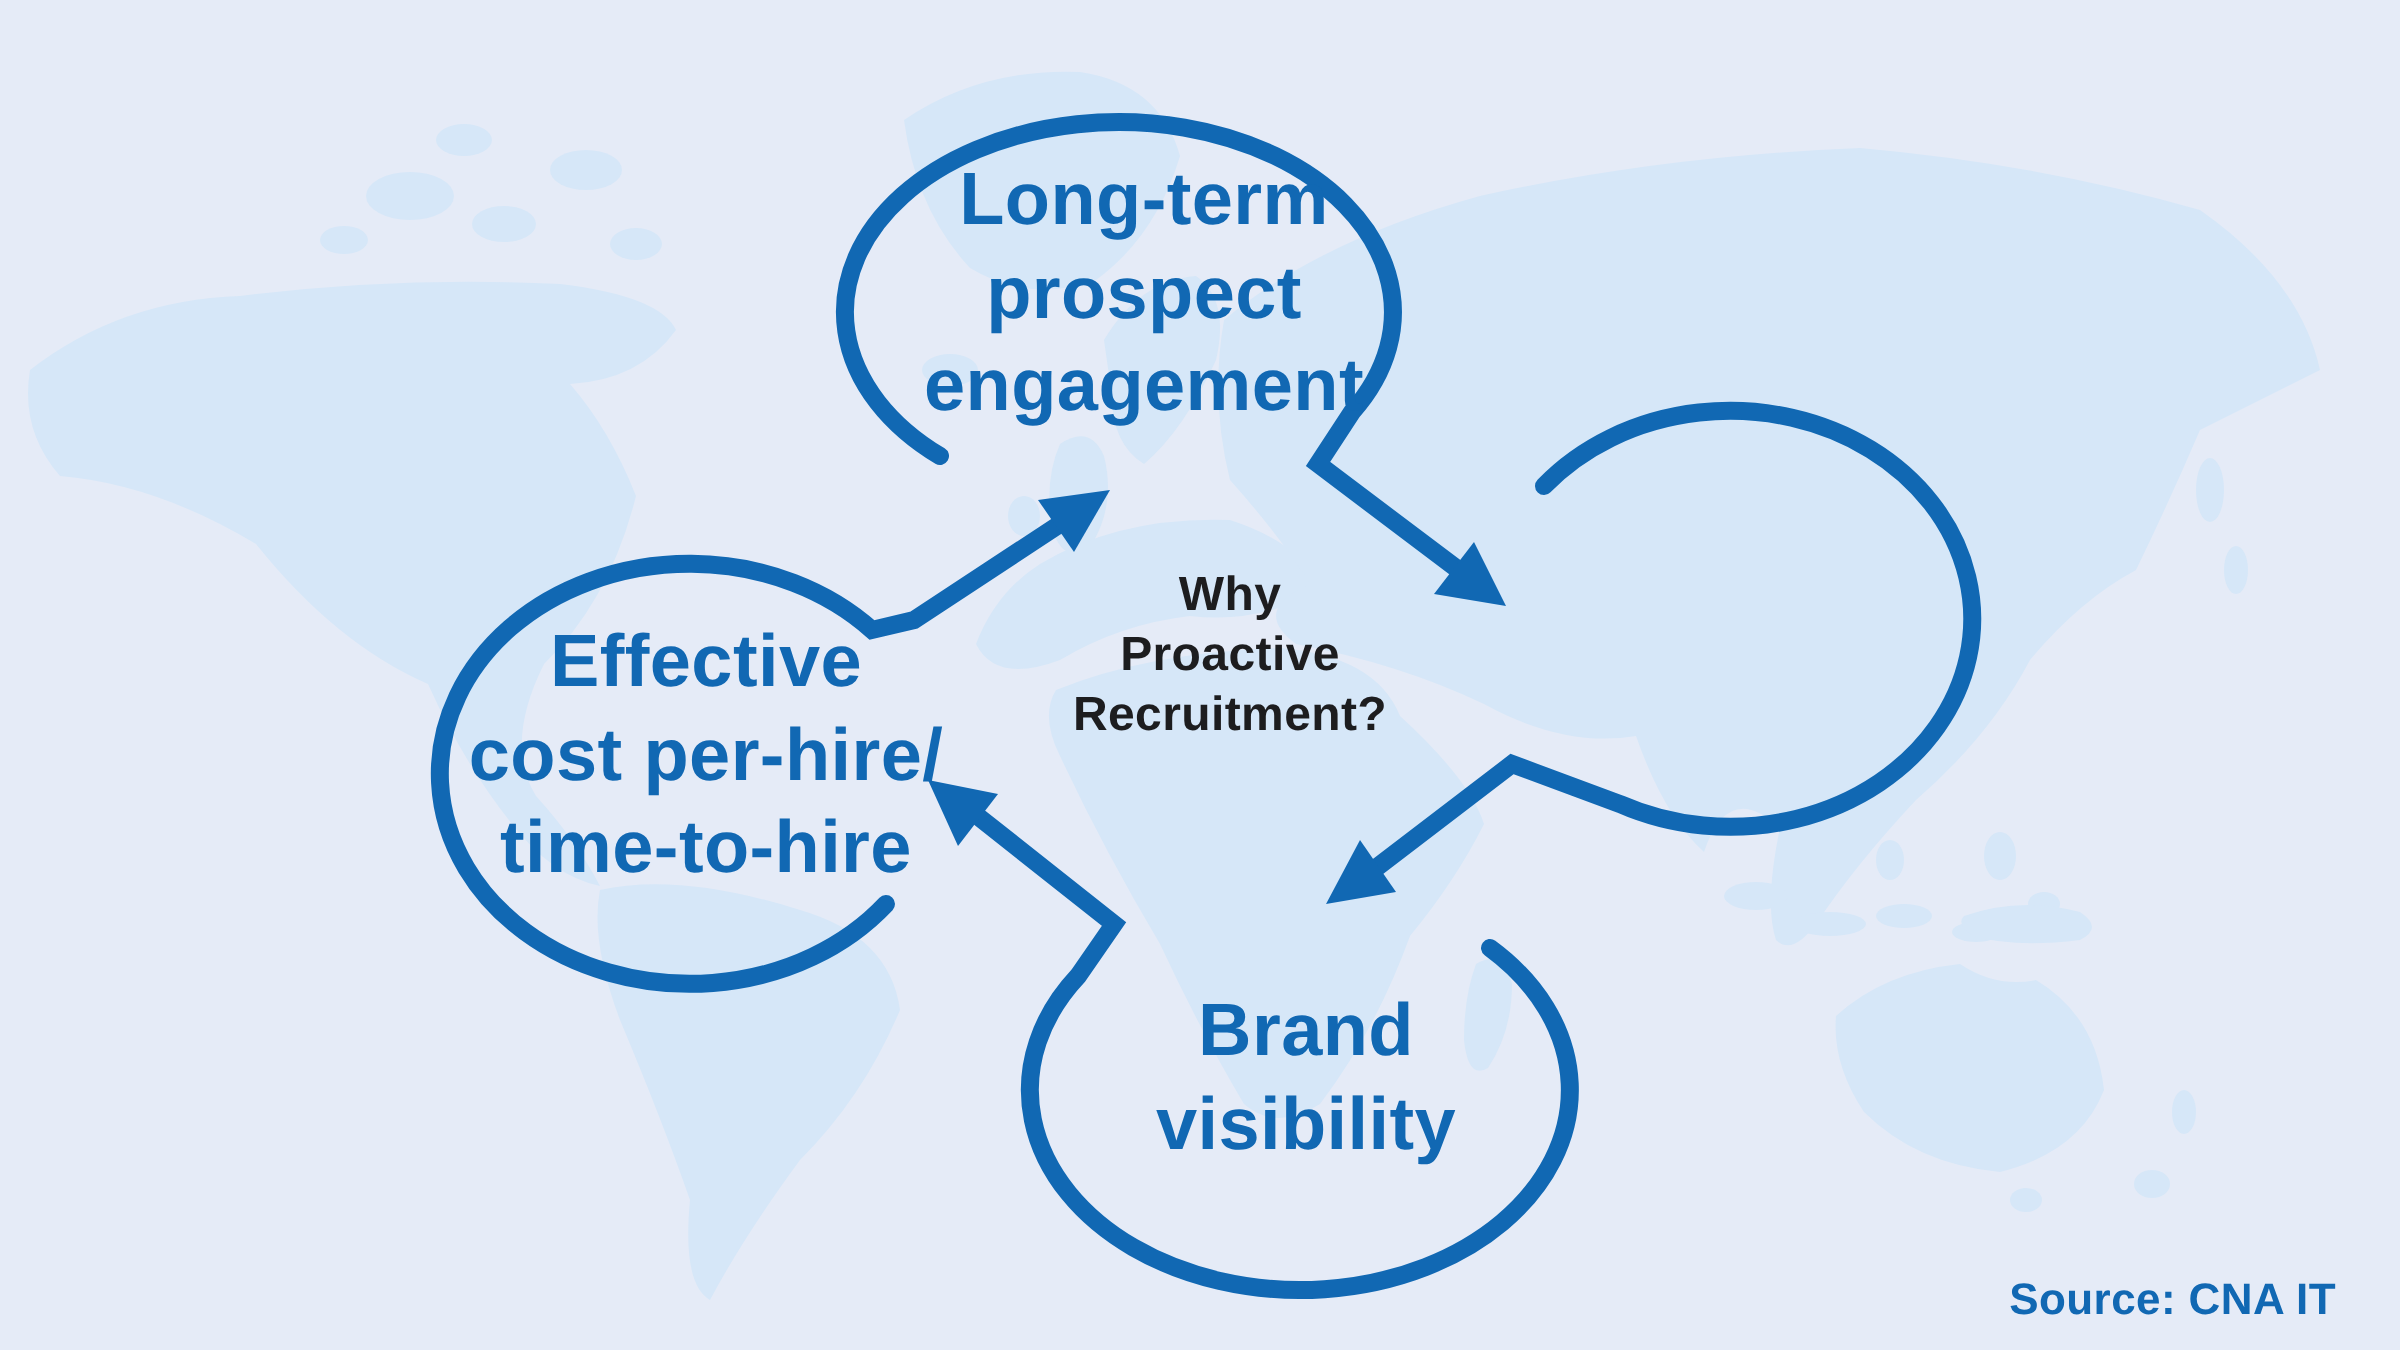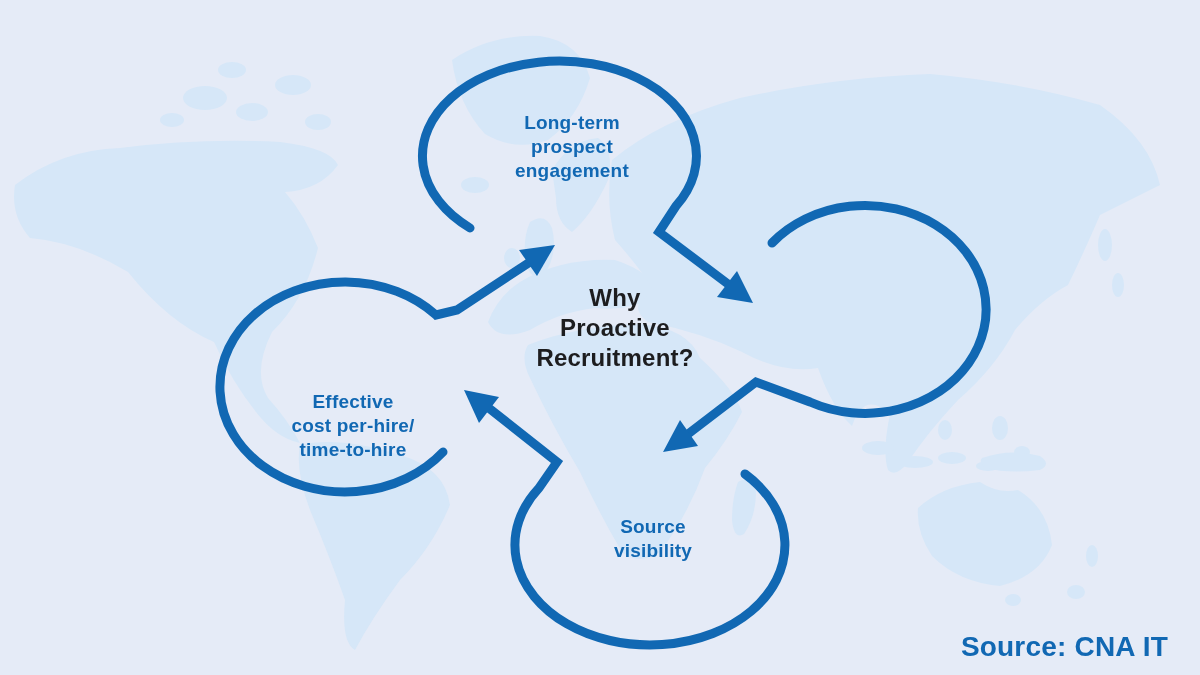--- a/index.html
+++ b/index.html
@@ -17,42 +17,42 @@
     overflow:hidden;
     font-family:"Liberation Sans","DejaVu Sans",sans-serif;
   }
   .stage svg{position:absolute;left:0;top:0;width:1200px;height:675px;display:block;}
   .label{
     position:absolute;
     transform:translate(-50%,-50%);
     text-align:center;
     white-space:pre-line;
     color:var(--accent);
-    font-size:19px;
+    font-size:37px;
     font-weight:700;
     line-height:1.26;
     letter-spacing:.2px;
   }
   .label.title{
     color:var(--title);
     font-size:24px;
     font-weight:700;
     line-height:1.25;
     letter-spacing:.2px;
   }
   .label.pos-top{left:572px;top:147px;}
   .label.pos-right{left:868px;top:305px;}
-  .label.pos-left{left:353px;top:378px;margin-top:48px;}
+  .label.pos-left{left:353px;top:378px;}
   .label.pos-bottom{left:653px;top:539px;}
   .label.title{left:615px;top:328px;}
   .source{
     position:absolute;
     right:32px;bottom:12px;
     color:var(--accent);
-    font-size:28px;
+    font-size:22px;
     font-weight:700;
     letter-spacing:.2px;
   }
   .ring{fill:none;stroke:var(--accent);stroke-width:9;stroke-linecap:round;stroke-linejoin:miter;}
   .head{fill:var(--accent);stroke:none;}
   .land{fill:var(--land);stroke:none;}
 </style>
 </head>
 <body>
 
@@ -118,20 +118,20 @@
     <path class="ring" d="M443 452 A125 105 0 1 1 436 315 L457 310 L530 262"></path>
     <polygon class="head" points="555,245 537,276 519,250"></polygon>
   </svg>
 
   <div class="label title">Why
 Proactive
 Recruitment?</div>
   <div class="label pos-top">Long-term
 prospect
 engagement</div>
-  <div class="label pos-bottom">Source
+  <div class="label pos-bottom">Brand
 visibility</div>
   <div class="label pos-left">Effective
 cost per-hire/
 time-to-hire</div>
   <div class="source">Source: CNA IT</div>
 
 </div>
 
 </body></html>

